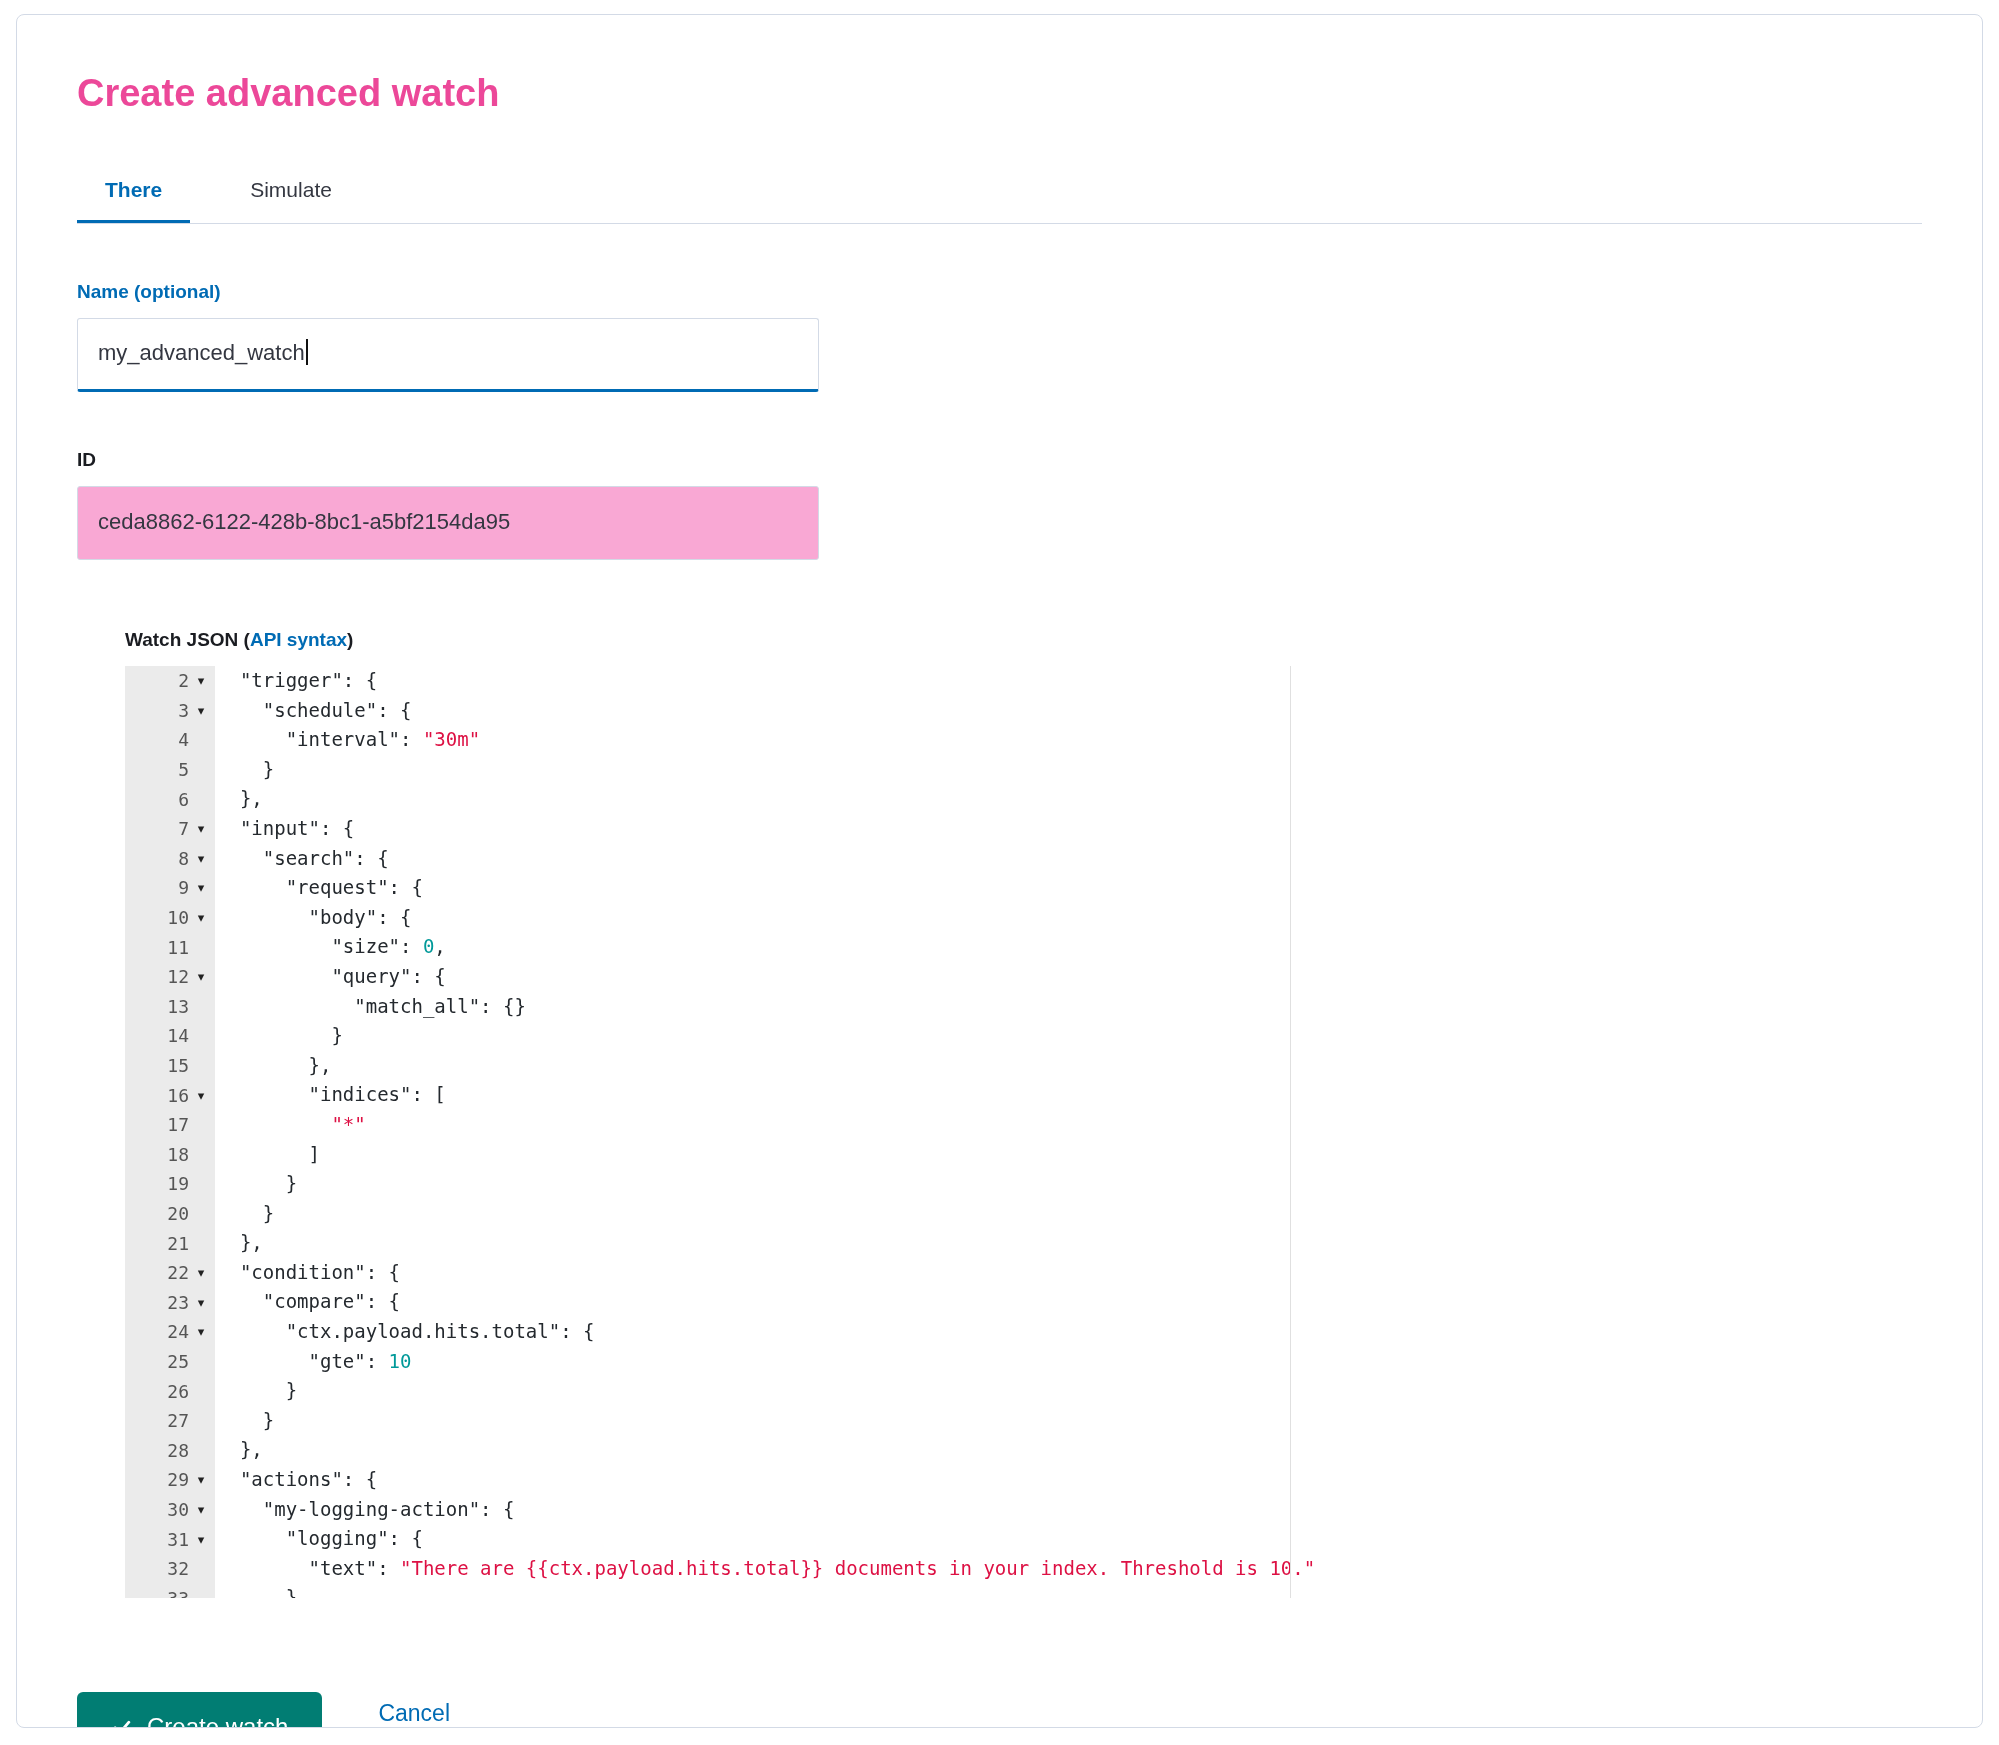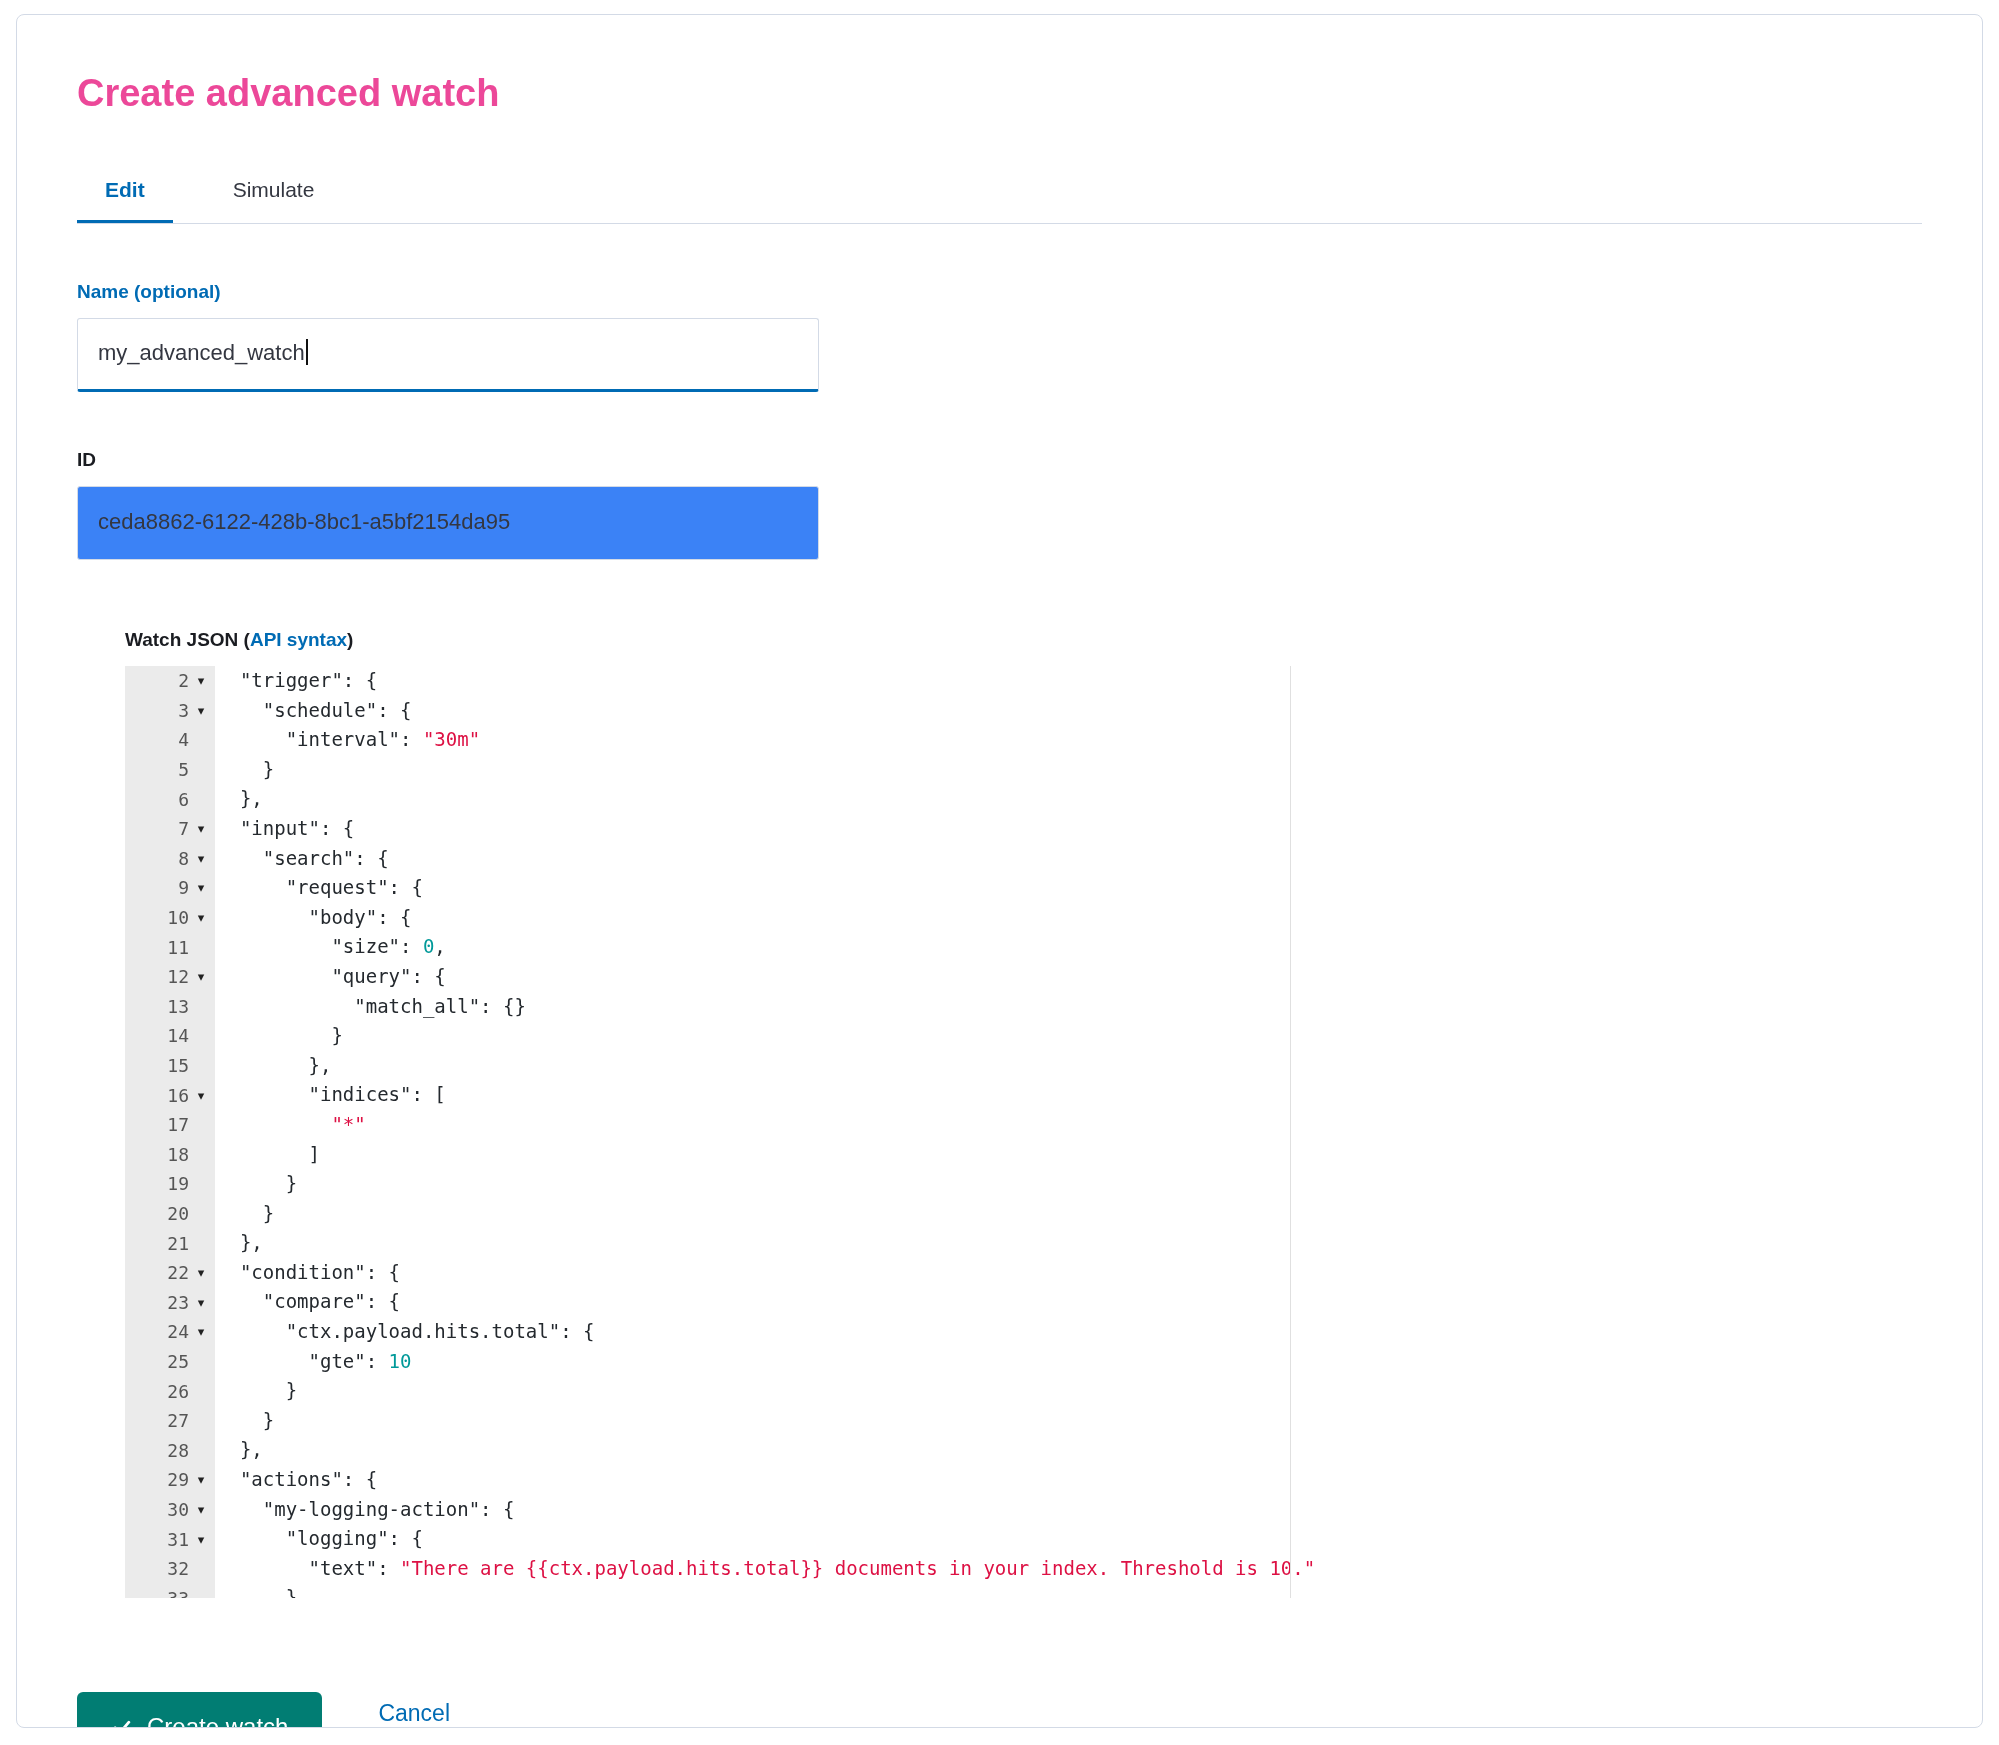--- a/index.html
+++ b/index.html
@@ -68,21 +68,21 @@
     line-height: 70px;
     color: #343741;
     padding: 0 16px 0 20px;
     white-space: nowrap;
   }
   .text-input.focused {
     border-bottom: 3px solid #006BB4;
     line-height: 68px;
   }
   .text-input.readonly {
-    background: #3b82f6;
+    background: #f9a8d4;
   }
   .caret {
     display: inline-block;
     width: 2px;
     height: 26px;
     background: #111;
     vertical-align: -5px;
     margin-left: 1px;
   }
   .link { color: #006BB4; cursor: pointer; }
@@ -174,21 +174,21 @@
   }
 </style>
 </head>
 <body>
 
 <div class="panel">
 
   <h1 class="page-title">Create advanced watch</h1>
 
   <div class="tabs">
-    <div class="tab active">Edit</div>
+    <div class="tab active">There</div>
     <div class="tab">Simulate</div>
   </div>
 
   <div class="form-row">
     <div class="form-label focused">Name (optional)</div>
     <div class="text-input focused"><span>my_advanced_watch</span><span class="caret"></span></div>
   </div>
 
   <div class="form-row">
     <div class="form-label">ID</div>

